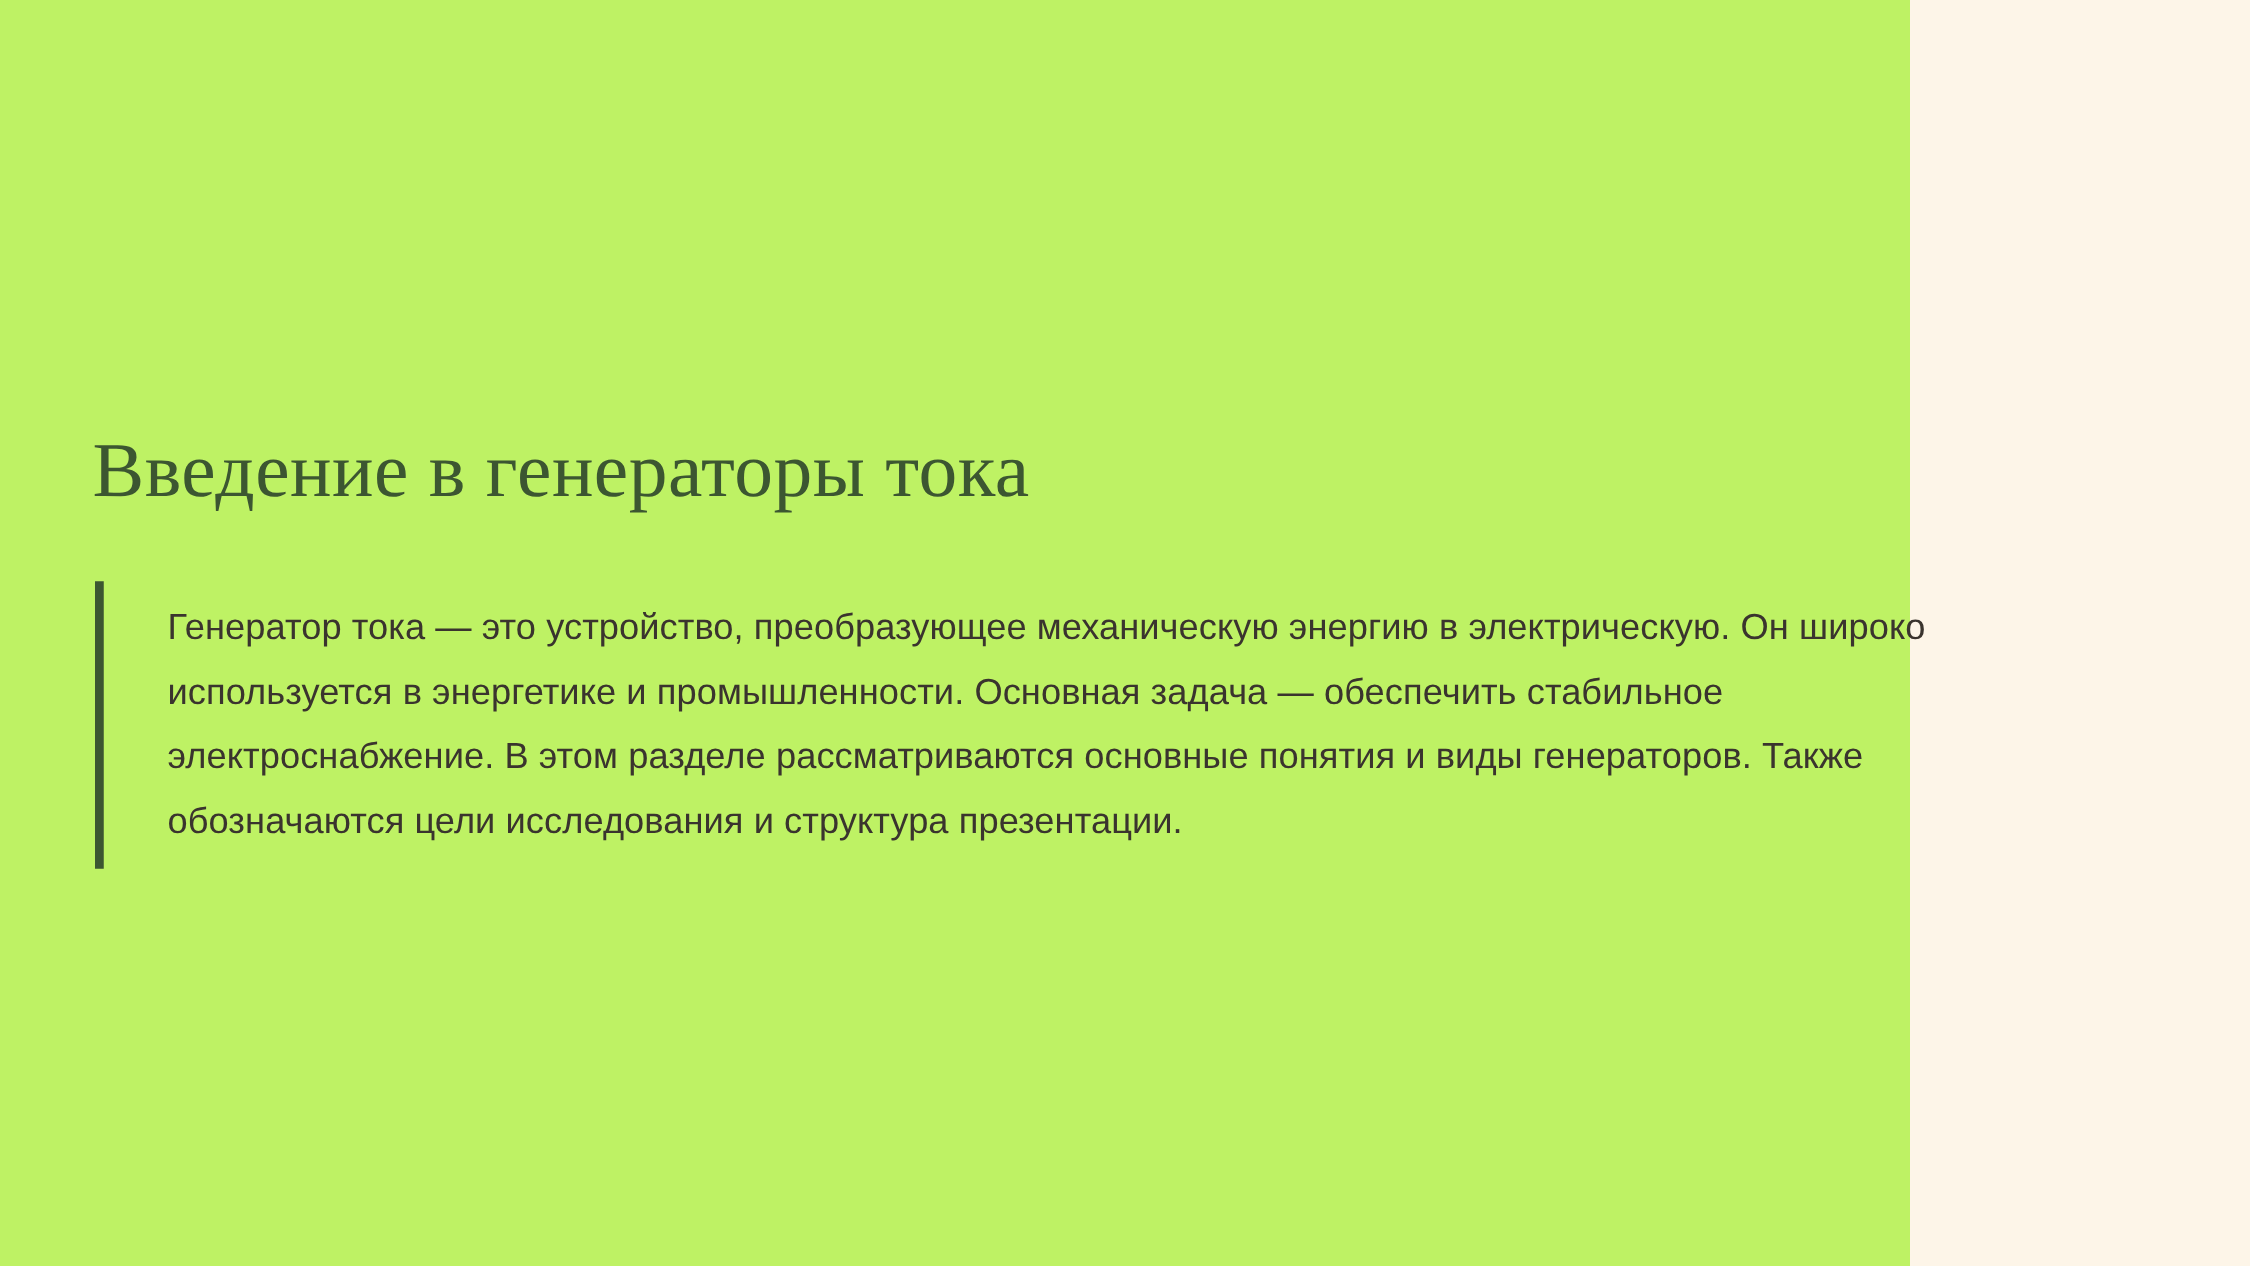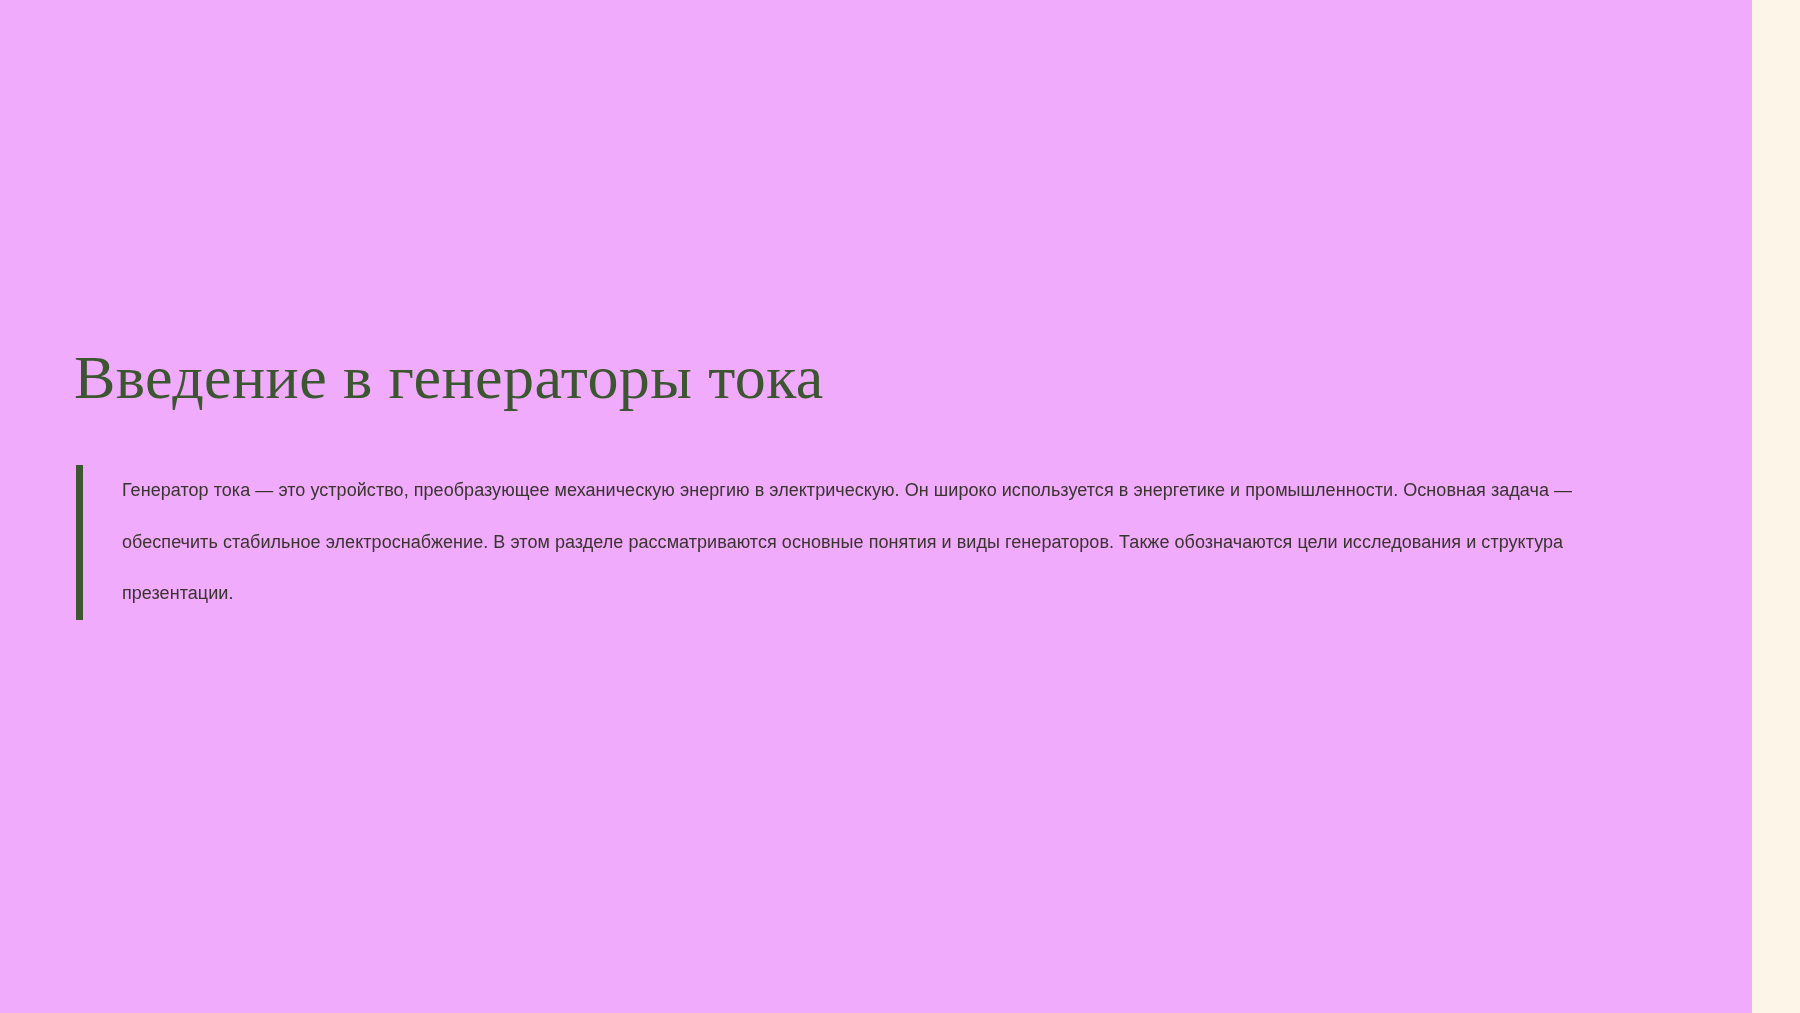--- a/index.html
+++ b/index.html
@@ -12,23 +12,23 @@
     width: 1800px;
     height: 1013px;
     overflow: hidden;
     background: #fdf5e8;
     font-family: "Liberation Sans", sans-serif;
     -webkit-font-smoothing: antialiased;
   }
 
   .slide {
     position: relative;
-    width: 1752px;
+    width: 1528px;
     height: 1013px;
-    background: #f0abfc;
+    background: #bef264;
     box-sizing: border-box;
   }
 
   
   .slide-title {
     position: absolute;
     left: 74px;
     top: 339px;
     margin: 0;
     font-family: "Liberation Serif", "DejaVu Serif", serif;
@@ -52,25 +52,25 @@
 
   .accent-bar {
     flex: 0 0 auto;
     width: 7px;
     background: #3c5631;
     border-radius: 0;
   }
 
   .body-text {
     flex: 1 1 auto;
-    margin: 0;
+    margin: 12px;
     padding: 0 0 0 39px;
     font-family: "Liberation Sans", "DejaVu Sans", sans-serif;
     font-weight: 400;
-    font-size: 18px;
+    font-size: 29px;
     line-height: 51.5px;
     color: #3a342e;
     letter-spacing: 0.05px;
     text-align: left;
   }
 </style>
 </head>
 <body>
 
 <div class="slide">

